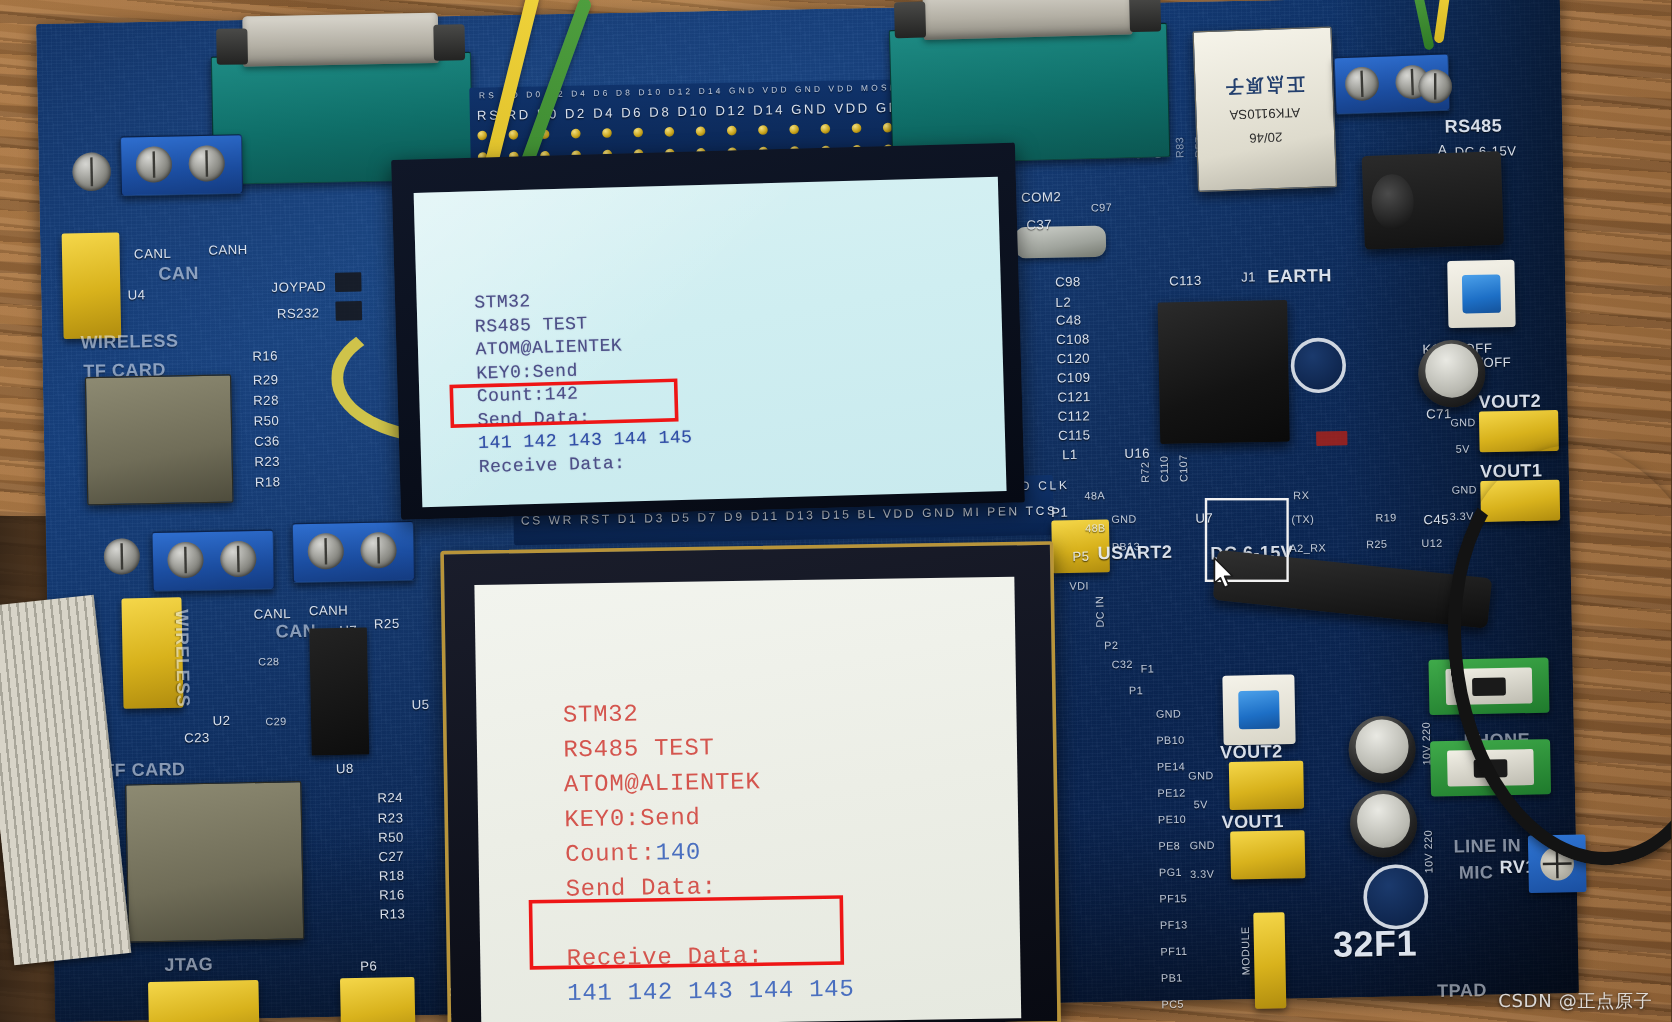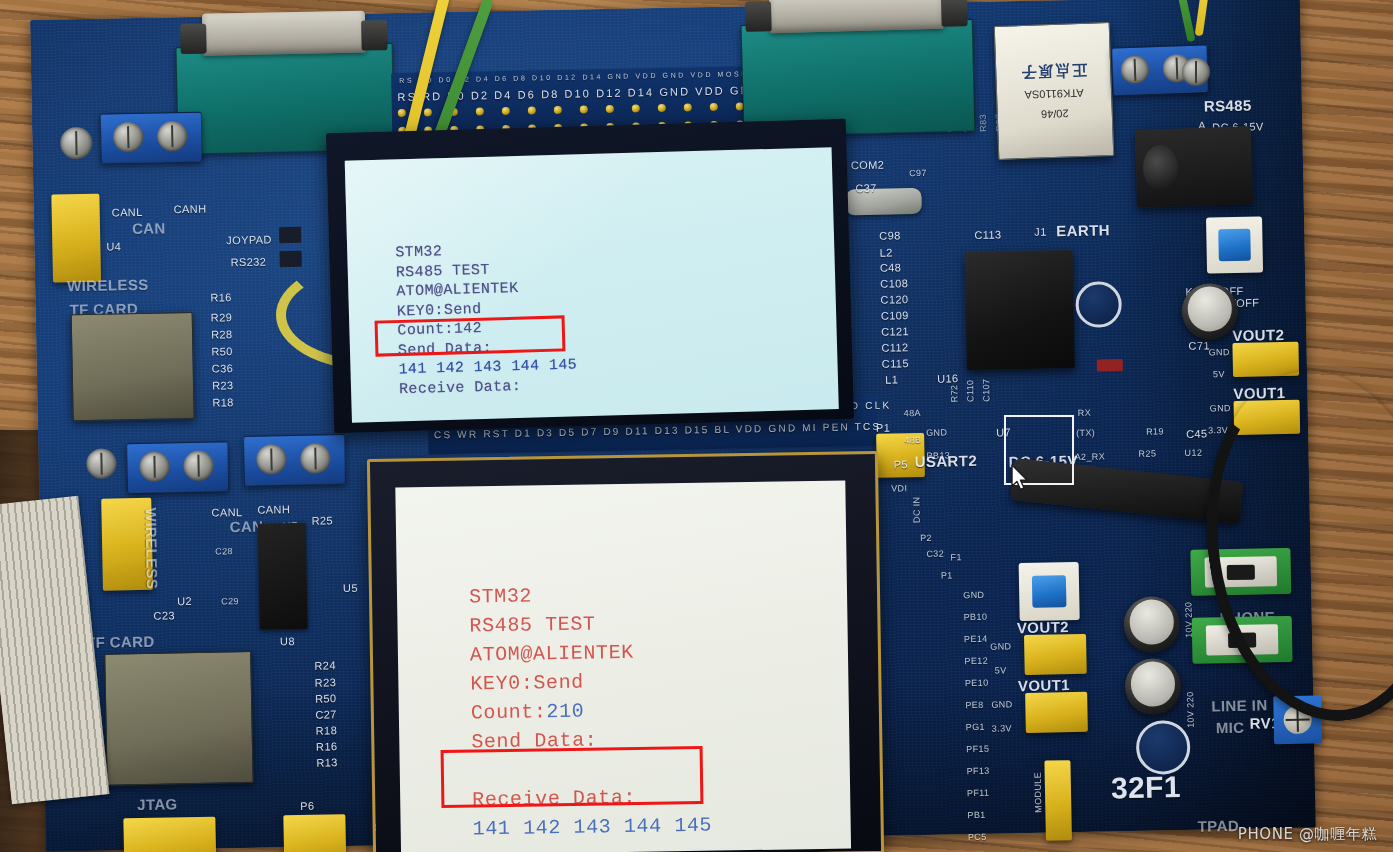--- a/index.html
+++ b/index.html
@@ -618,30 +618,30 @@
   </div>
   <div class="hl-box" id="hl-top"></div>
 
   <div class="lcd-frame" id="lcd-bot-frame">
     <div id="lcd-bot">
       <div class="lcd-text-bot">
         <div>STM32</div>
         <div>RS485 TEST</div>
         <div>ATOM@ALIENTEK</div>
         <div>KEY0:Send</div>
-        <div><span>Count:</span><span class="num">210</span></div>
+        <div><span>Count:</span><span class="num">140</span></div>
         <div>Send Data:</div>
         <div class="blank">&nbsp;</div>
         <div>Receive Data:</div>
         <div class="num">141 142 143 144 145</div>
       </div>
     </div>
   </div>
   <div class="hl-box" id="hl-bot"></div>
 
   <div id="sel-rect"></div>
   <svg id="cursor" viewBox="0 0 20 28">
     <path d="M2,1 L2,22 L7,17.5 L10.5,25.5 L14,24 L10.5,16.2 L17,16 Z" fill="#ffffff" stroke="#1b1b1b" stroke-width="1.4" stroke-linejoin="round"></path>
   </svg>
 
-  <div id="watermark">PHONE @咖喱年糕</div>
+  <div id="watermark">CSDN @正点原子</div>
 
 </div>
 
 </body></html>

